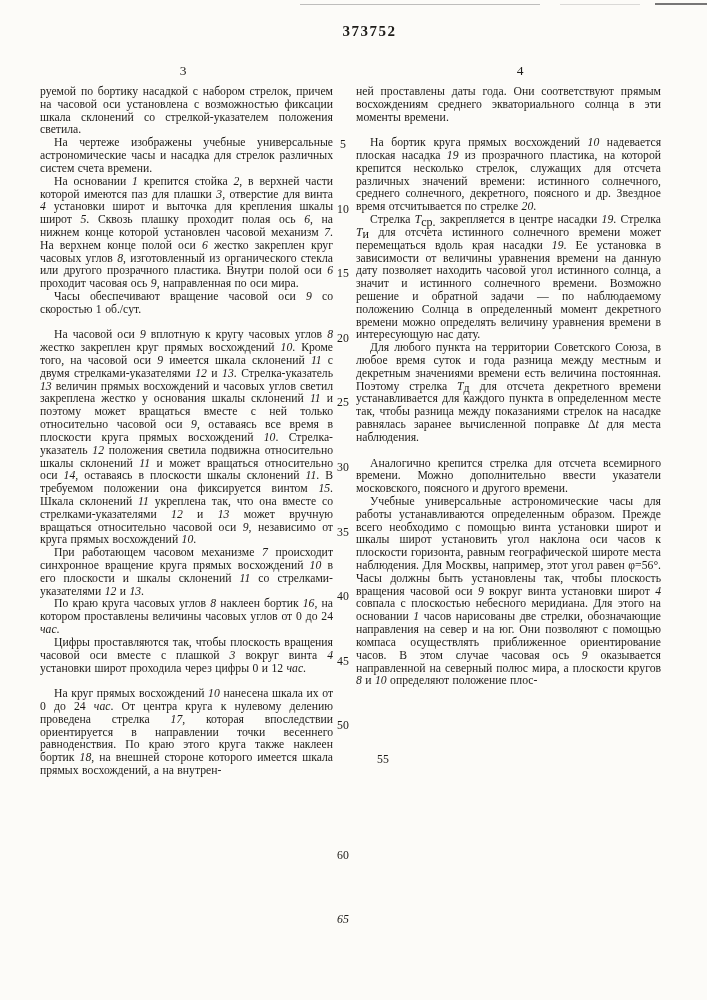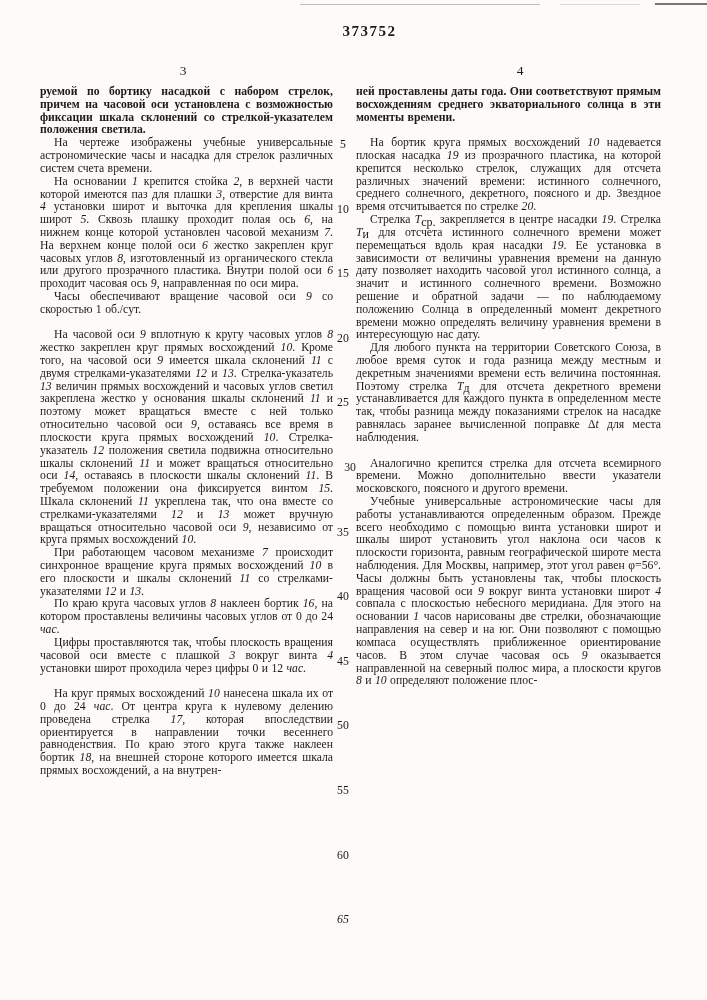--- a/index.html
+++ b/index.html
@@ -25,21 +25,21 @@
   .column {
     position:absolute; top:86px;
     text-align:justify; font-size:11.7px; line-height:12.82px;
     hyphens:auto; -webkit-hyphens:auto;
     word-spacing:0.5px;
   }
   .col-left  { left:40px;  width:293px; }
   .col-right { left:356px; width:305px; }
 
   .column p { margin:0; text-indent:14px; }
-  .column p.noindent { text-indent:0;font-weight:bold; }
+  .column p.noindent { text-indent:0; }
   .column p.gap { margin-top:12.8px; }
   .column .it { font-style:italic; }
   .column .sb { font-size:12px; position:relative; bottom:-2.5px; line-height:0; letter-spacing:0; }
 
   .gutter-num {
     position:absolute; left:330px; width:26px;
     text-align:center; font-size:11.8px; line-height:13px;
   }
 </style>
 </head>
@@ -73,22 +73,22 @@
       <p class="gap"><span>Аналогично крепится стрелка для отсчета всемирного времени. Можно дополнительно ввести указатели московского, поясного и другого времени.</span></p>
       <p><span>Учебные универсальные астрономические часы для работы устанавливаются определенным образом. Прежде всего необходимо с помощью винта установки широт и шкалы широт установить угол наклона оси часов к плоскости горизонта, равным географической широте места наблюдения. Для Москвы, например, этот угол равен φ=56°. Часы должны быть установлены так, чтобы плоскость вращения часовой оси </span><span class="it">9</span><span> вокруг винта установки широт </span><span class="it">4</span><span> совпала с плоскостью небесного меридиана. Для этого на основании </span><span class="it">1</span><span> часов нарисованы две стрелки, обозначающие направления на север и на юг. Они позволяют с помощью компаса осуществлять приближенное ориентирование часов. В этом случае часовая ось </span><span class="it">9</span><span> оказывается направленной на северный полюс мира, а плоскости кругов </span><span class="it">8</span><span> и </span><span class="it">10</span><span> определяют положение плос-</span></p>
     </div>
 
   <div id="line-numbers">
       <div class="gutter-num" style="top: 138px;">5</div>
       <div class="gutter-num" style="top: 202.6px;">10</div>
       <div class="gutter-num" style="top: 267.2px;">15</div>
       <div class="gutter-num" style="top: 331.8px;">20</div>
       <div class="gutter-num" style="top: 396.4px;">25</div>
-      <div class="gutter-num" style="top: 461px; text-align: right;">30</div>
+      <div class="gutter-num" style="top: 461px;">30</div>
       <div class="gutter-num" style="top: 525.6px;">35</div>
       <div class="gutter-num" style="top: 590.2px;">40</div>
       <div class="gutter-num" style="top: 654.8px; text-align: center;">45</div>
       <div class="gutter-num" style="top: 719.4px;">50</div>
-      <div class="gutter-num" style="top: 784px;">55</div>
+      <div class="gutter-num" style="top: 753px; margin-left: 40px;">55</div>
       <div class="gutter-num" style="top: 848.6px;">60</div>
       <div class="gutter-num" style="top: 913.2px; font-style: italic;">65</div>
     </div>
 </div>
 
 </body></html>

